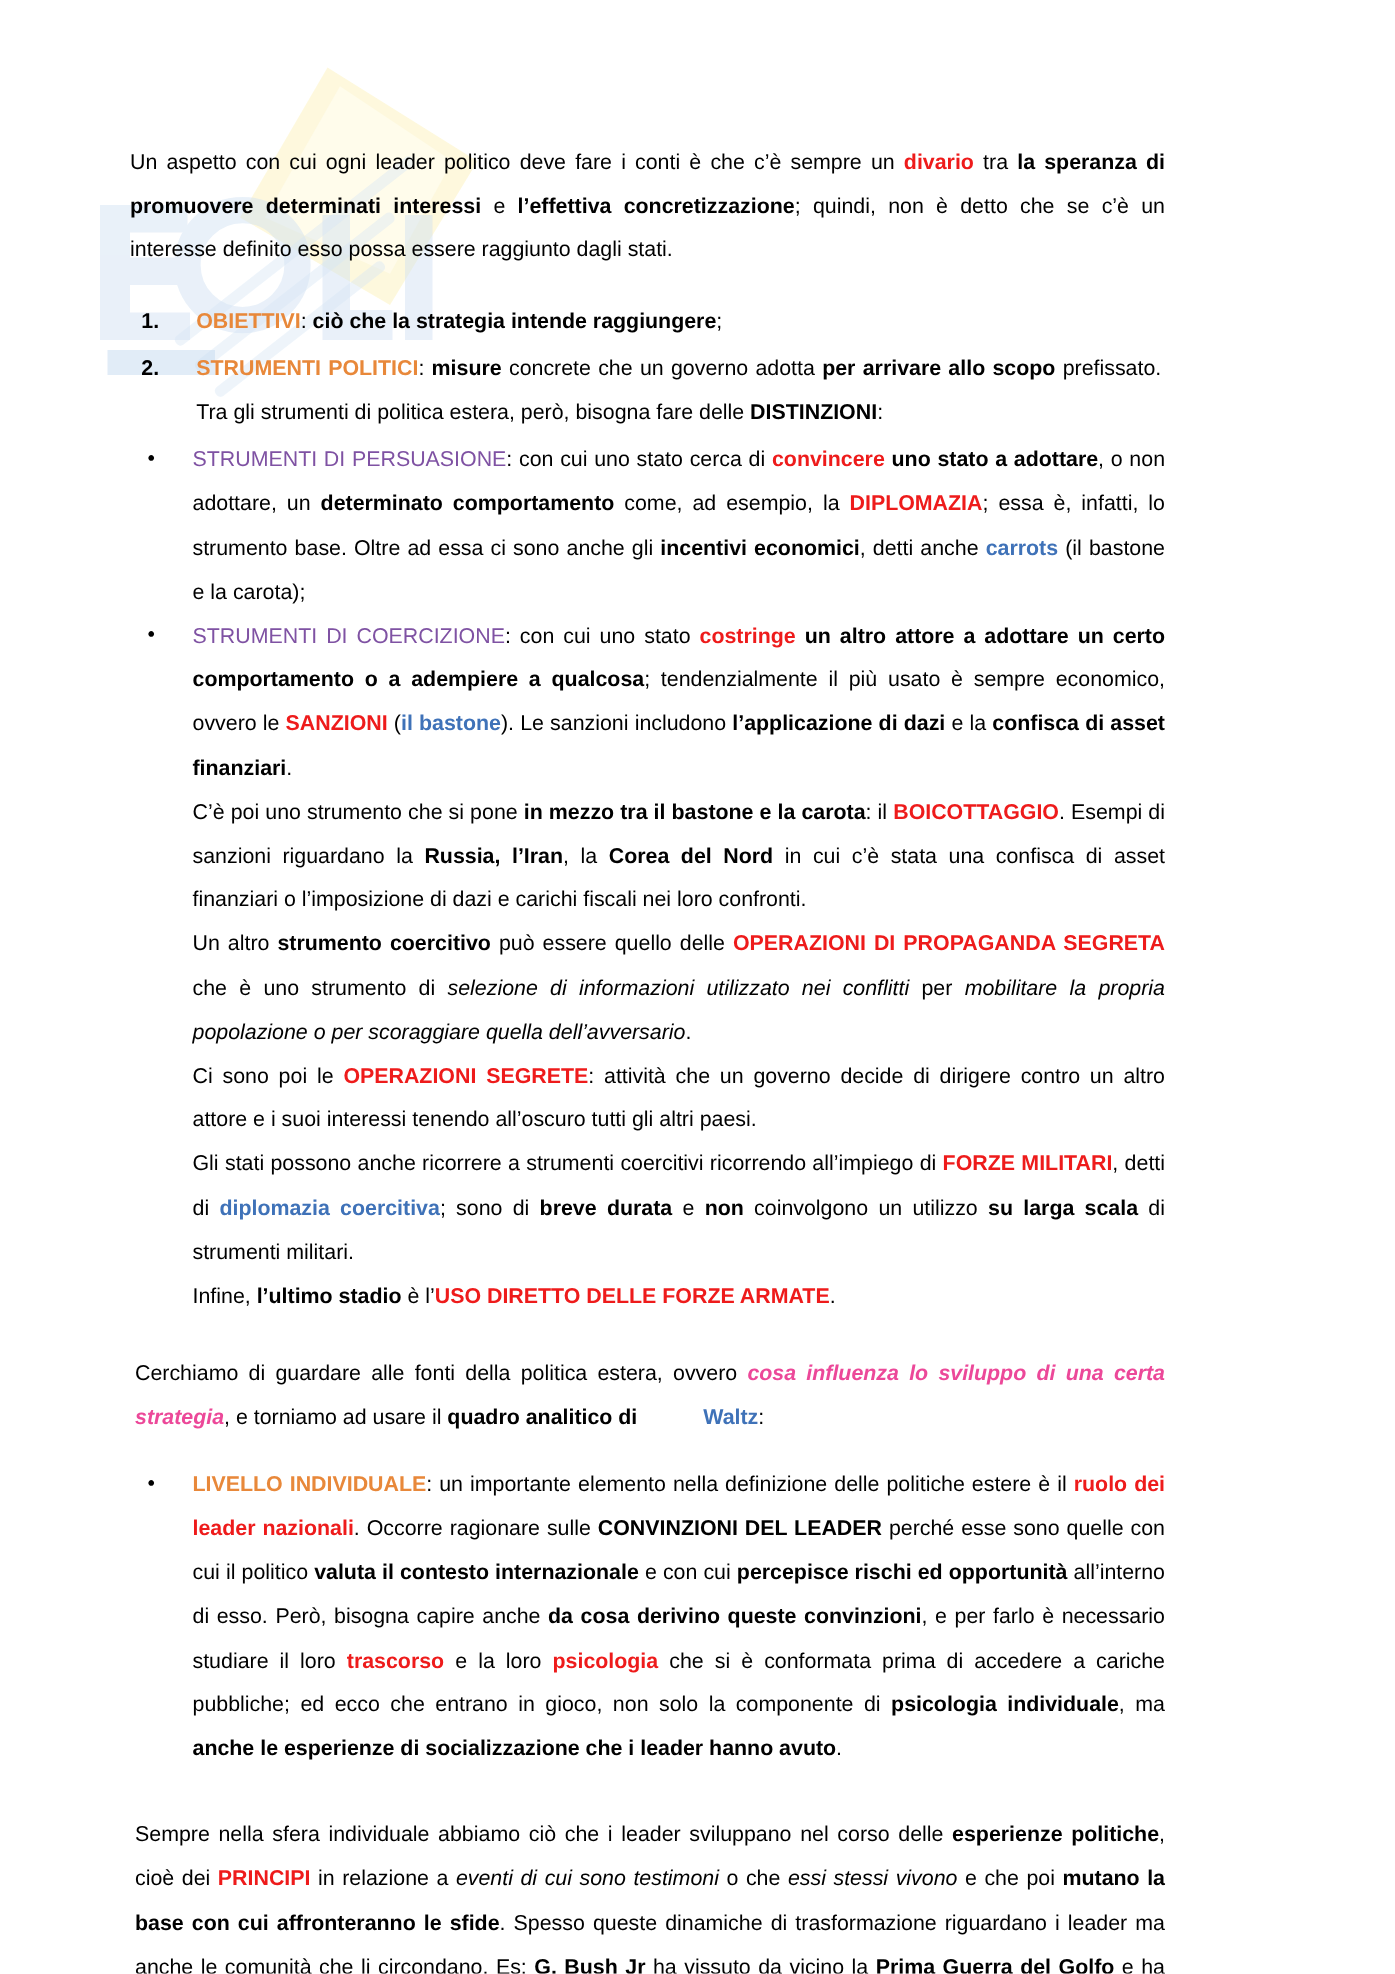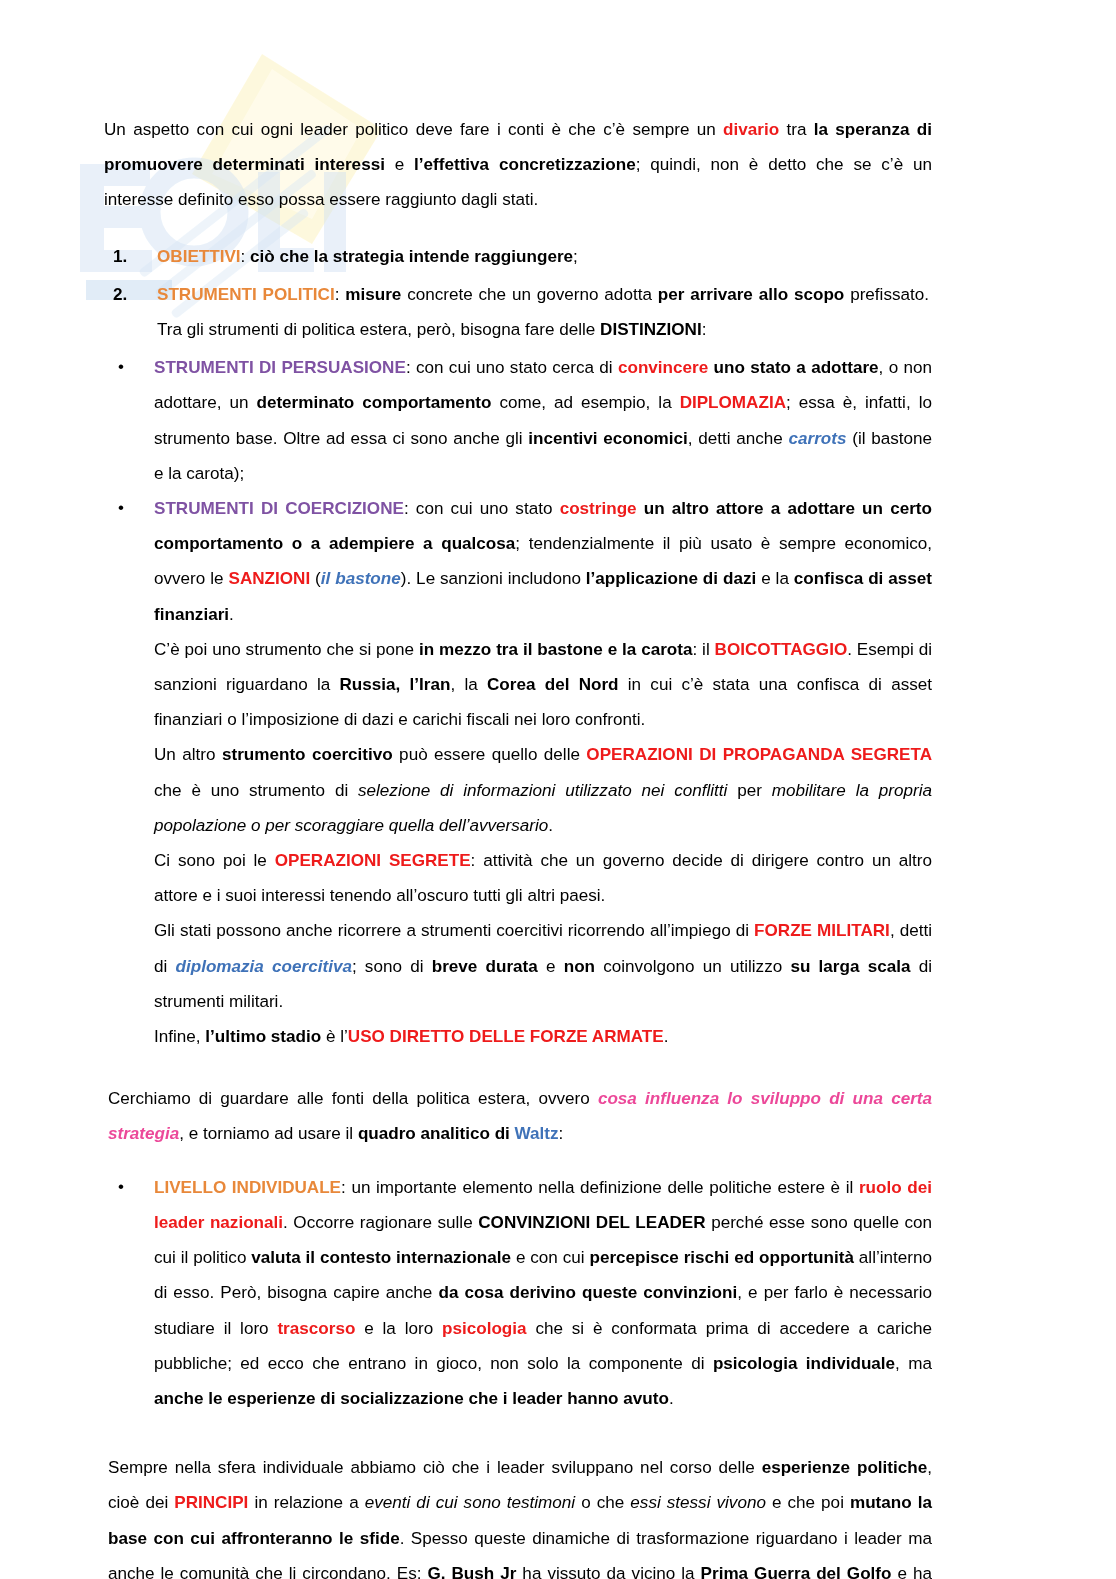--- a/index.html
+++ b/index.html
@@ -107,23 +107,23 @@
     line-height: 35.2px;
     text-align: justify;
     margin: 0;
   }
 
   
   b, .b { font-weight: bold; }
   .red      { color: #ee1b1b; font-weight: bold; }
   .redital  { color: #ec4899; font-weight: bold; font-style: italic; }
   .orange   { color: #e8883a; font-weight: bold; }
-  .purple   { color: #7f52a3; font-weight: bold; }
-  .blue     { color: #3f72b8; font-weight: bold; }
-  .blueital { color: #3f72b8; font-weight: bold; font-style: italic; }
+  .purple   { color: #7f52a3; font-weight: normal; }
+  .blue     { color: #3f72b8; font-weight: bold; padding-left: 48px; }
+  .blueital { color: #3f72b8; font-weight: bold; }
   .bolditalic { font-weight: normal; font-style: italic; }
   .hl {
     background: #ffff00;
     font-weight: bold;
     font-style: italic;
     color: #000;
     padding: 1px 2px;
   }
   h2.heading {
     margin: 0;

